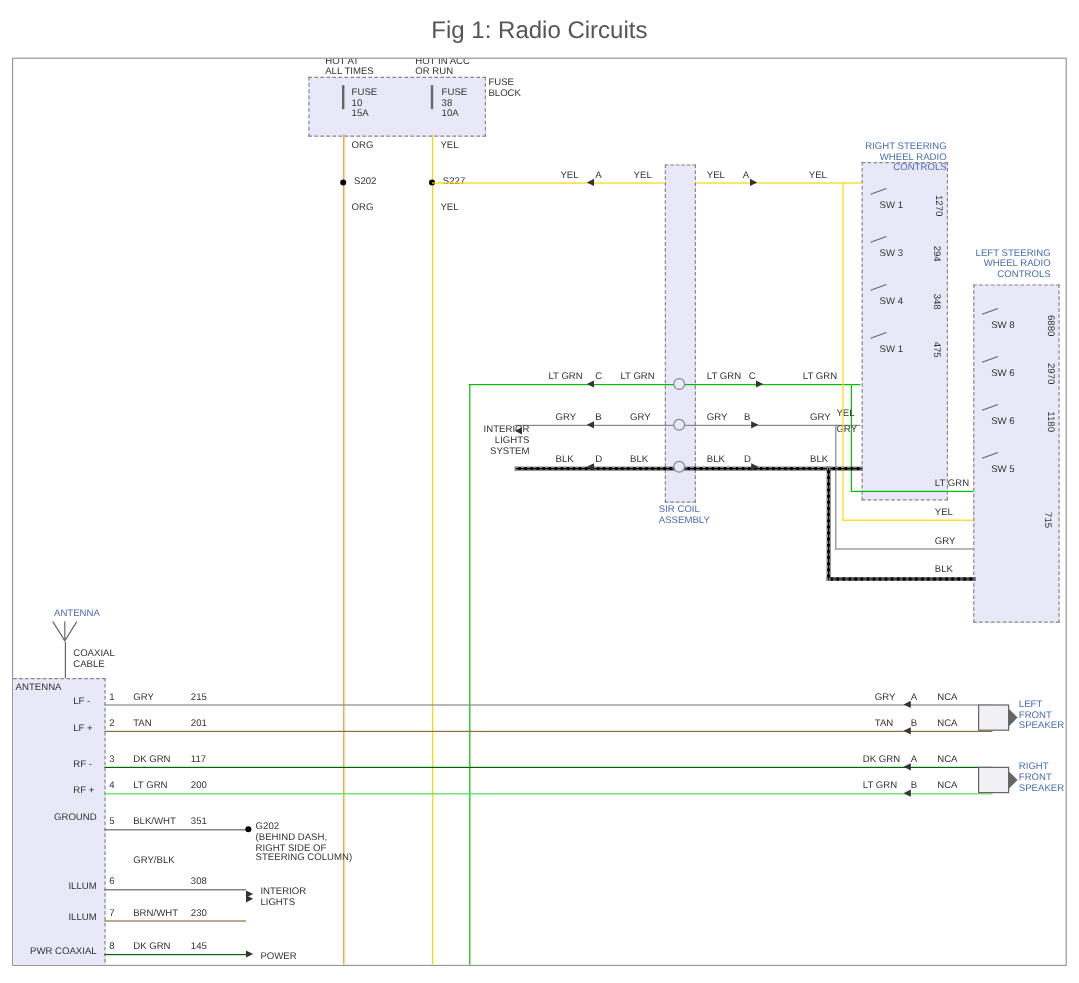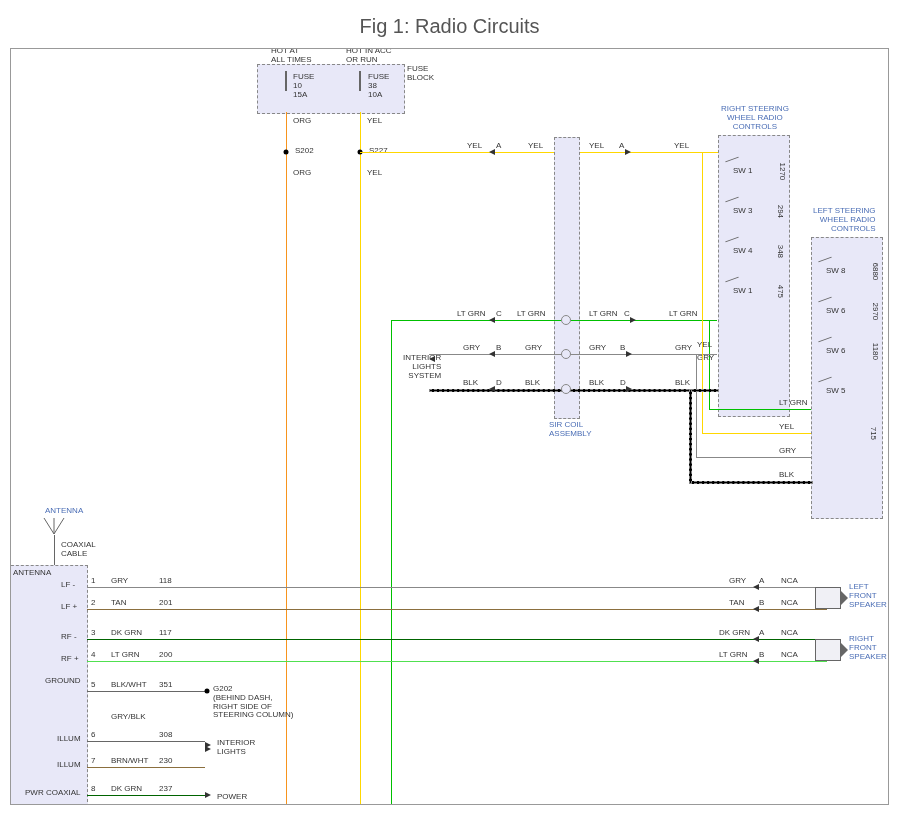--- a/index.html
+++ b/index.html
@@ -74,21 +74,21 @@
 <div class="lbl" style="left:578px;top:93px">YEL</div>
 <div class="lbl" style="left:608px;top:93px">A</div>
 <div class="arr r" style="left:614px;top:103px"></div>
 <div class="lbl" style="left:663px;top:93px">YEL</div>
 
 <div class="blk" style="left:543px;top:88px;width:24px;height:280px"></div>
 <div class="lbl blue" style="left:538px;top:372px;white-space:pre">SIR COIL
 ASSEMBLY</div>
 
 <div class="blk" style="left:707px;top:86px;width:70px;height:280px"></div>
-<div class="lbl blue" style="left:710px;top:56px;white-space:pre;text-align:center">RIGHT STEERING
+<div class="lbl blue" style="left:710px;top:69px;white-space:pre;text-align:right">RIGHT STEERING
 WHEEL RADIO
 CONTROLS</div>
 <div class="lbl" style="left:722px;top:118px">SW 1</div>
 <div class="lbl" style="left:722px;top:158px">SW 3</div>
 <div class="lbl" style="left:722px;top:198px">SW 4</div>
 <div class="lbl" style="left:722px;top:238px">SW 1</div>
 <div class="sw" style="left:714px;top:110px"></div>
 <div class="sw" style="left:714px;top:150px"></div>
 <div class="sw" style="left:714px;top:190px"></div>
 <div class="sw" style="left:714px;top:230px"></div>
@@ -178,21 +178,21 @@
 <div class="lbl" style="left:50px;top:492px;white-space:pre">COAXIAL
 CABLE</div>
 
 <div class="blk" style="left:-5px;top:516px;width:80px;height:240px"></div>
 <div class="lbl" style="left:2px;top:520px">ANTENNA</div>
 
 <div class="line h gry" style="left:76px;top:538px;width:740px"></div>
 <div class="lbl" style="left:50px;top:532px">LF -</div>
 <div class="lbl" style="left:80px;top:528px">1</div>
 <div class="lbl" style="left:100px;top:528px">GRY</div>
-<div class="lbl" style="left:148px;top:528px">118</div>
+<div class="lbl" style="left:148px;top:528px">215</div>
 <div class="lbl" style="left:718px;top:528px">GRY</div>
 <div class="lbl" style="left:748px;top:528px">A</div>
 <div class="arr l" style="left:742px;top:538px"></div>
 <div class="lbl" style="left:770px;top:528px">NCA</div>
 
 <div class="line h tan" style="left:76px;top:560px;width:740px"></div>
 <div class="lbl" style="left:50px;top:554px">LF +</div>
 <div class="lbl" style="left:80px;top:550px">2</div>
 <div class="lbl" style="left:100px;top:550px">TAN</div>
 <div class="lbl" style="left:148px;top:550px">201</div>
@@ -255,18 +255,18 @@
 <div class="lbl" style="left:46px;top:712px">ILLUM</div>
 <div class="lbl" style="left:80px;top:708px">7</div>
 <div class="lbl" style="left:100px;top:708px">BRN/WHT</div>
 <div class="lbl" style="left:148px;top:708px">230</div>
 <div class="arr r" style="left:194px;top:700px"></div>
 
 <div class="line h dkgrn" style="left:76px;top:746px;width:118px"></div>
 <div class="lbl" style="left:14px;top:740px">PWR COAXIAL</div>
 <div class="lbl" style="left:80px;top:736px">8</div>
 <div class="lbl" style="left:100px;top:736px">DK GRN</div>
-<div class="lbl" style="left:148px;top:736px">237</div>
+<div class="lbl" style="left:148px;top:736px">145</div>
 <div class="arr r" style="left:194px;top:746px"></div>
 <div class="lbl" style="left:206px;top:744px">POWER</div>
 
 </div>
 </div>
 
 </body></html>

